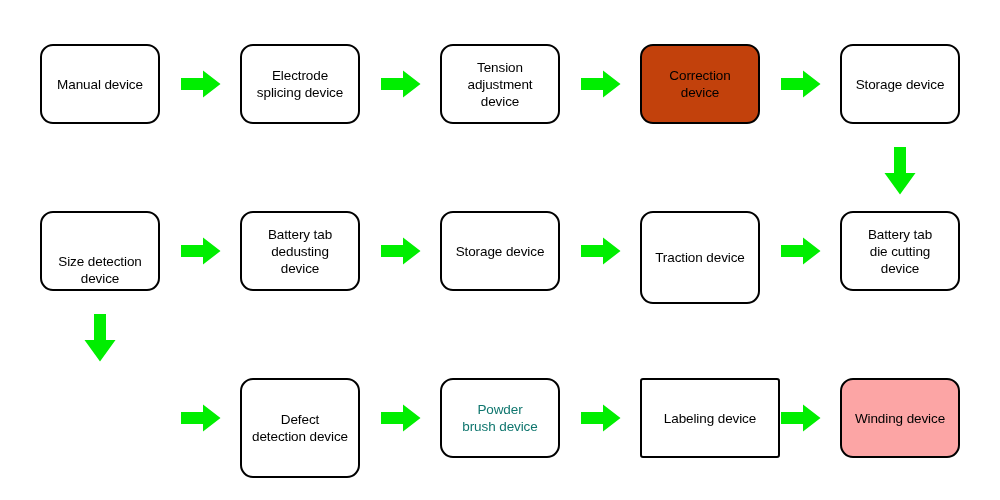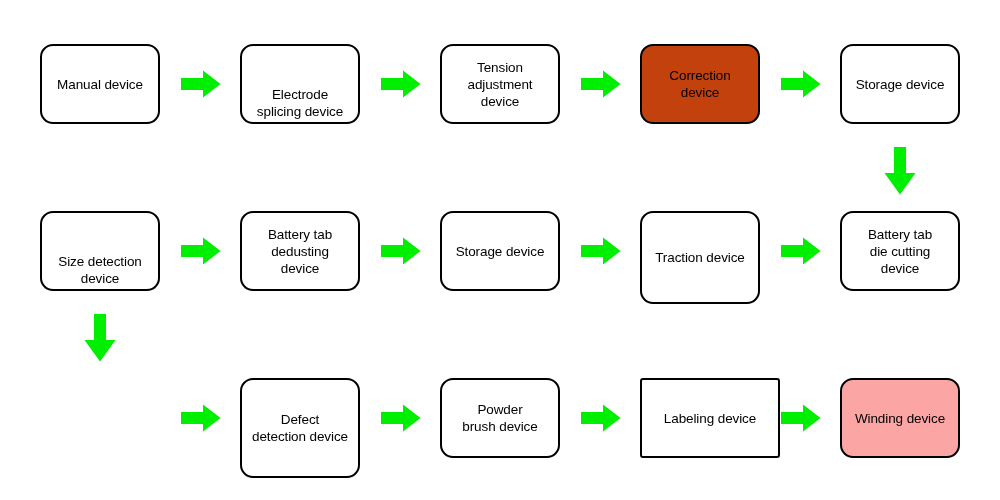--- a/index.html
+++ b/index.html
@@ -49,21 +49,21 @@
     overflow: visible;
   }
 </style>
 </head>
 <body>
 
 <div id="flowchart">
     <div class="node" style="left: 40px; top: 44px; width: 120px; height: 80px; border-radius: 13px; border-width: 2px; border-color: rgb(0, 0, 0); background: rgb(255, 255, 255);">
       <span class="node-label" style="color: rgb(0, 0, 0);">Manual device</span>
     </div>
-    <div class="node" style="left: 240px; top: 44px; width: 120px; height: 80px; border-radius: 13px; border-width: 2px; border-color: rgb(0, 0, 0); background: rgb(255, 255, 255); align-items: flex-end;">
+    <div class="node" style="left: 240px; top: 44px; width: 120px; height: 80px; border-radius: 13px; border-width: 2px; border-color: rgb(0, 0, 0); background: rgb(255, 255, 255);">
       <span class="node-label" style="color: rgb(0, 0, 0);">Electrode
 splicing device</span>
     </div>
     <div class="node" style="left: 440px; top: 44px; width: 120px; height: 80px; border-radius: 13px; border-width: 2px; border-color: rgb(0, 0, 0); background: rgb(255, 255, 255);">
       <span class="node-label" style="color: rgb(0, 0, 0);">Tension
 adjustment
 device</span>
     </div>
     <div class="node" style="left: 640px; top: 44px; width: 120px; height: 80px; border-radius: 13px; border-width: 2px; border-color: rgb(0, 0, 0); background: #c2410c;">
       <span class="node-label" style="color: rgb(0, 0, 0);">Correction
@@ -90,21 +90,21 @@
     <div class="node" style="left: 840px; top: 211px; width: 120px; height: 80px; border-radius: 13px; border-width: 2px; border-color: rgb(0, 0, 0); background: rgb(255, 255, 255);">
       <span class="node-label" style="color: rgb(0, 0, 0);">Battery tab
 die cutting
 device</span>
     </div>
     <div class="node" style="left: 240px; top: 378px; width: 120px; height: 100px; border-radius: 13px; border-width: 2px; border-color: rgb(0, 0, 0); background: rgb(255, 255, 255);">
       <span class="node-label" style="color: rgb(0, 0, 0);">Defect
 detection device</span>
     </div>
     <div class="node" style="left: 440px; top: 378px; width: 120px; height: 80px; border-radius: 13px; border-width: 2px; border-color: rgb(0, 0, 0); background: rgb(255, 255, 255);">
-      <span class="node-label" style="color: #000000;">Powder
+      <span class="node-label" style="color: #0f766e;">Powder
 brush device</span>
     </div>
     <div class="node" style="left: 640px; top: 378px; width: 140px; height: 80px; border-radius: 3px; border-width: 2px; border-color: rgb(0, 0, 0); background: rgb(255, 255, 255);">
       <span class="node-label" style="color: rgb(0, 0, 0);">Labeling device</span>
     </div>
     <div class="node" style="left: 840px; top: 378px; width: 120px; height: 80px; border-radius: 13px; border-width: 2px; border-color: rgb(0, 0, 0); background: #fca5a5;">
       <span class="node-label" style="color: rgb(0, 0, 0);">Winding device</span>
     </div>
     <div class="arrow" style="left: 181px; top: 70px;">
       <svg width="40" height="28" viewBox="0 0 40 28" xmlns="http://www.w3.org/2000/svg">

